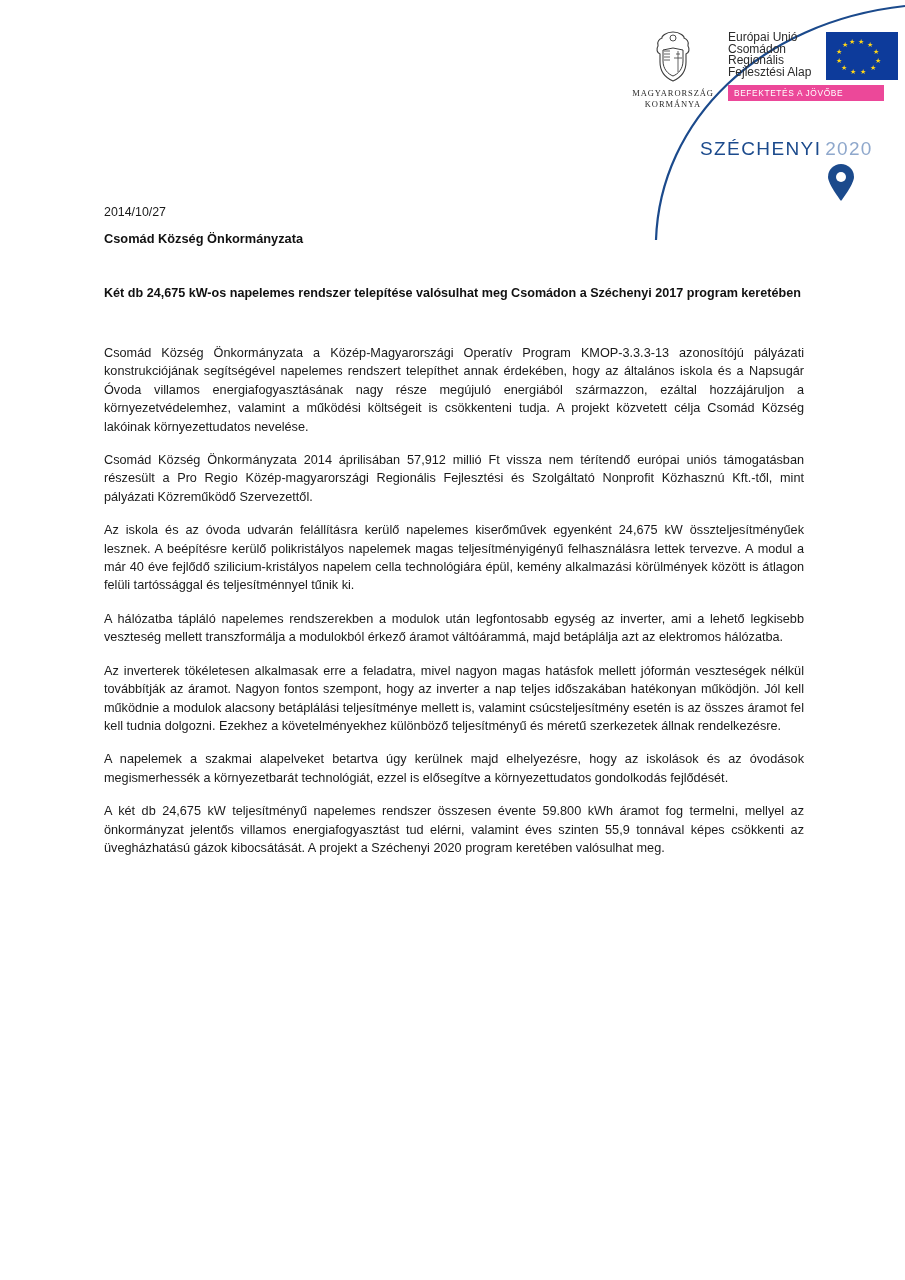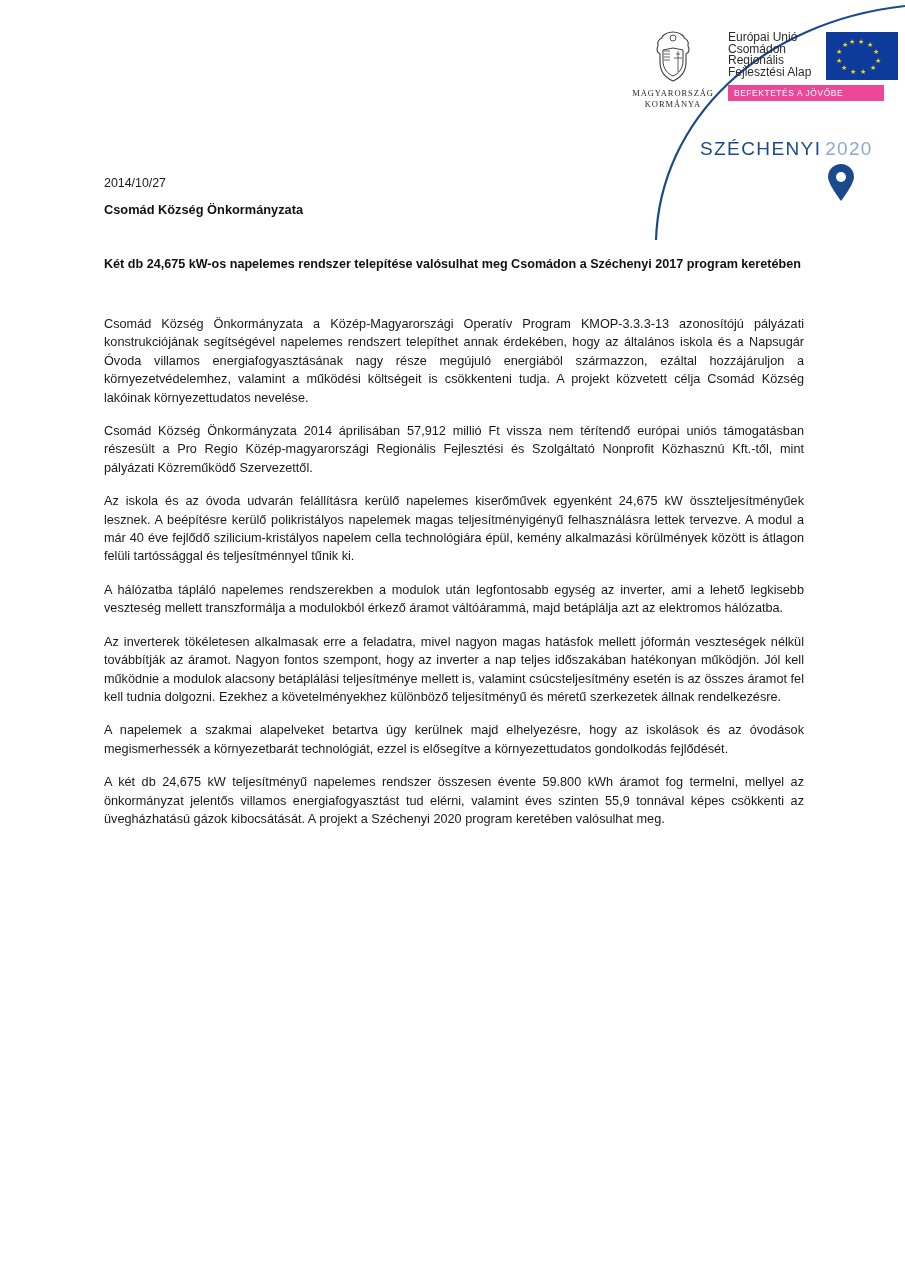--- a/index.html
+++ b/index.html
@@ -132,21 +132,21 @@
   .sz-pin {
     position: absolute;
     left: 126px;
     top: 26px;
   }
 
   
   .doc {
     position: absolute;
     left: 104px;
-    top: 176px;
+    top: 205px;
     width: 700px;
   }
   .date {
     font-size: 12.4px;
     color: #1a1a1a;
     margin-bottom: 12px;
   }
   .org {
     font-size: 12.8px;
     font-weight: bold;

